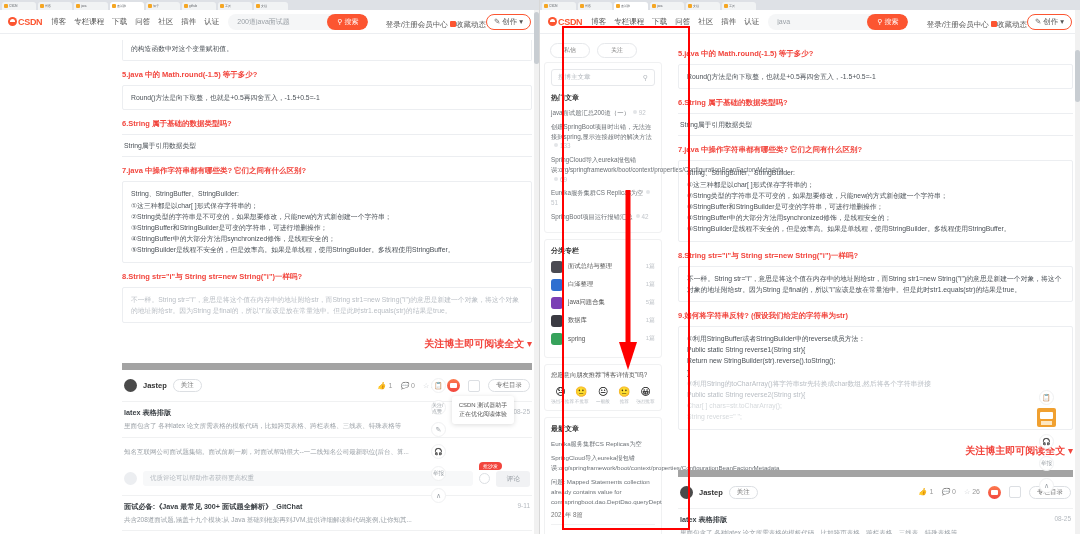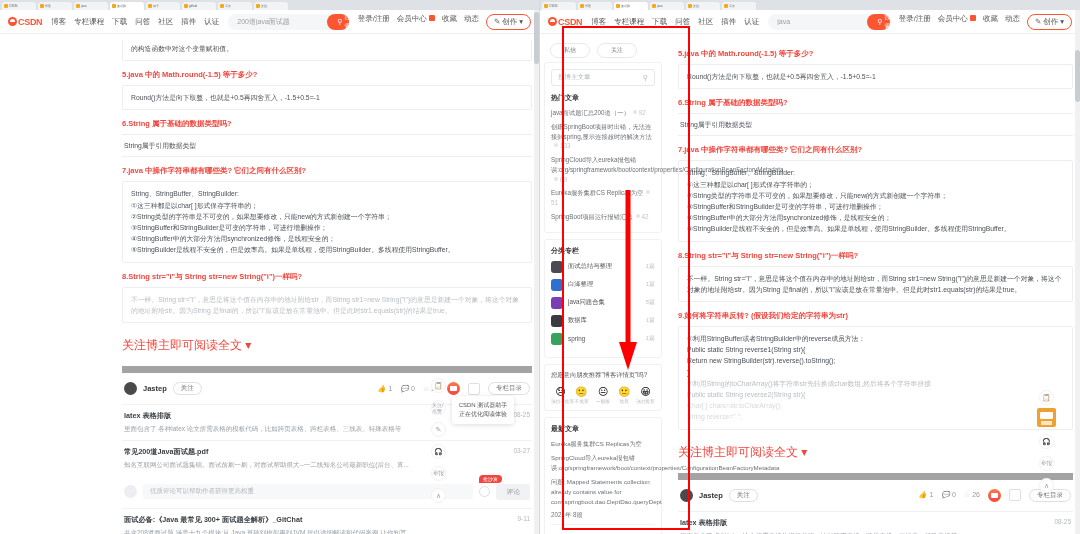--- a/index.html
+++ b/index.html
@@ -29,40 +29,40 @@
   .logo .word { font-size:9px; font-weight:bold; color:#fc5531; letter-spacing:-.3px; }
   .nav { display:flex; gap:8px; align-items:center; }
   .nav a { font-size:7.5px; color:#555; text-decoration:none; white-space:nowrap; }
   .searchwrap { display:flex; align-items:center; background:#f5f6f7; border-radius:11px;
     height:16px; padding-left:9px; overflow:hidden; }
   .searchwrap input { border:0; background:transparent; outline:none; font-size:7px;
     color:#9aa0a6; width:90px; font-family:inherit; }
   .searchbtn { background:#fc5531; color:#fff; font-size:7px; height:16px; border:0;
     padding:0 10px; border-radius:11px; display:flex; align-items:center; gap:2px;
     font-family:inherit; cursor:pointer; }
-  .right-nav { margin-left:auto; display:flex; align-items:flex-start; gap:7px; }
+  .right-nav { margin-left:auto; display:flex; align-items:flex-end; }
   .right-nav span { font-size:7.5px; color:#555; white-space:nowrap; }
   .vipdot { width:6px; height:6px; background:#fc5531; border-radius:1px; display:inline-block;}
   .createbtn { border:1px solid #fc5531; color:#fc5531; border-radius:10px; font-size:7px;
     padding:2px 7px; display:flex; align-items:center; gap:2px; white-space:nowrap; }
 
   
   .body-wrap { display:flex; height:calc(100% - 34px); }
   .content-col { flex:1; padding:6px 7px 0 10px; overflow:hidden; }
   .q-title { color:#f2453d; font-size:7.5px; font-weight:bold; margin:9px 0 5px; }
   .q-box { border:1px solid #eceef1; border-radius:2px; padding:6px 8px; font-size:6.8px;
     color:#4b5157; line-height:1.65; }
   .q-box.plain { border:0; border-top:1px solid #eceef1; border-bottom:1px solid #eceef1;
     border-radius:0; padding:5px 2px; }
   .q-box .fade { color:#b9bec4; }
   .q-box .fade2 { color:#d6dadd; }
   .topcut { border:1px solid #eceef1; border-top:0; border-radius:0 0 2px 2px;
     padding:4px 8px 6px; font-size:6.8px; color:#4b5157; }
 
-  .readmore { text-align:left; color:#f2453d; font-size:12px; margin:14px 0 12px; }
+  .readmore { text-align:right; color:#f2453d; font-size:10px; margin:14px 0 12px;font-weight:bold; }
 
   .author-row { display:flex; align-items:center; gap:6px; border-top:7px solid #a3a3a3;
     padding:9px 2px; }
   .avatar { width:13px;height:13px;border-radius:50%;background:#4a4a4a;flex:none;}
   .aname { font-size:7.5px; font-weight:bold; color:#333; }
   .follow { border:1px solid #dcdfe3; border-radius:9px; font-size:6.5px; color:#777;
     padding:1px 7px; }
   .stats { margin-left:auto; display:flex; align-items:center; gap:8px; font-size:7px; color:#999;}
   .stats .ic { color:#c2c6cb; margin-right:2px; }
   .redcircle { width:13px;height:13px;border-radius:50%;
@@ -262,24 +262,20 @@
         </div>
 
         <div class="rel-item">
           <div class="rel-top">
               <span class="rel-title">latex 表格排版</span>
             <span class="rel-date">08-25</span>
             </div>
           <div class="rel-desc">里面包含了 各种latex 论文所需表格的模板代码，比如跨页表格、跨栏表格、三线表、特殊表格等</div>
         </div>
         <div class="rel-item">
-          <div class="rel-top">
-              <span class="rel-title hl">常见200道Java面试题.pdf</span>
-            <span class="rel-date">03-27</span>
-            </div>
           <div class="rel-desc">知名互联网公司面试题集锦。面试前刷一刷，对面试帮助很大--一二线知名公司最新职位(后台、算...</div>
         </div>
 
         <div class="comment-row">
           <div class="c-av"></div>
           <div class="c-input">优质评论可以帮助作者获得更高权重</div>
           <div class="c-emoji"></div>
           <div class="c-submit">评论</div>
           <div class="hot-badge">抢沙发</div>
         </div>

